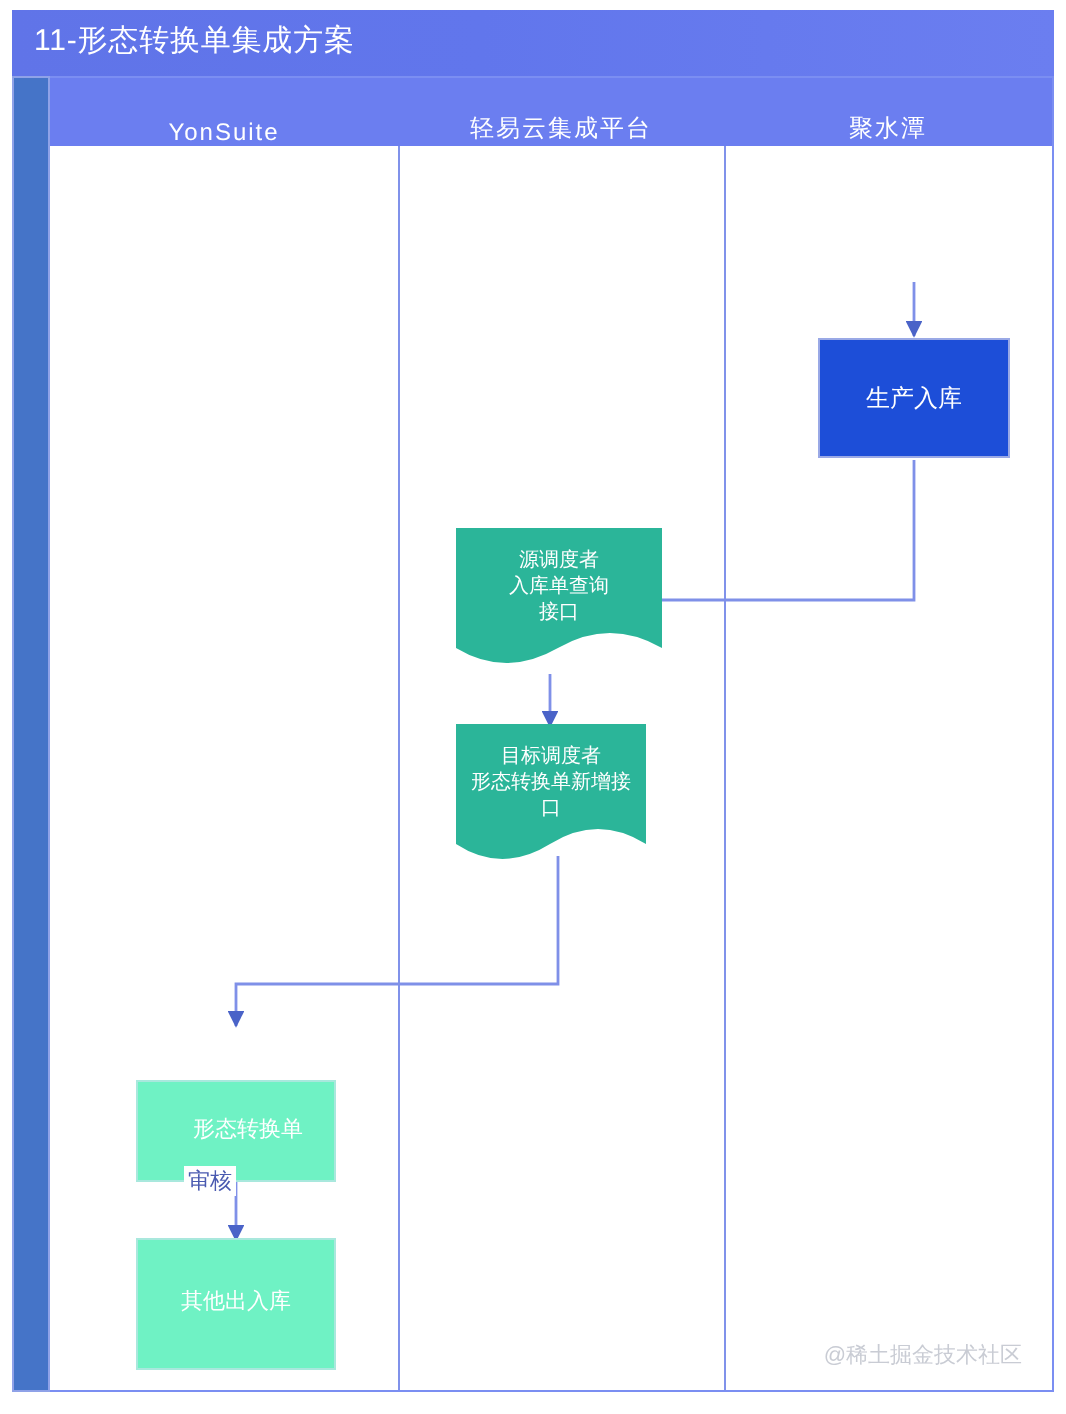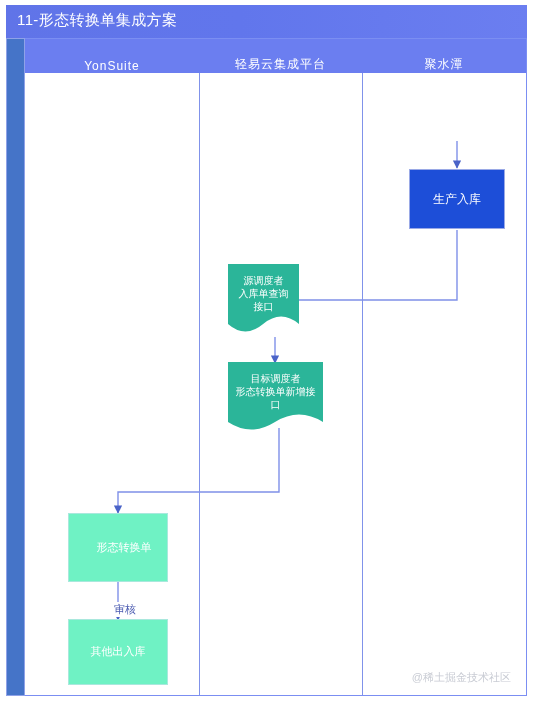--- a/index.html
+++ b/index.html
@@ -208,43 +208,43 @@
     <path d="M 279 428 L 279 492 L 118 492 L 118 513" stroke="#7f90e8" stroke-width="1.4" fill="none" marker-end="url(#arrow)"></path>
 
     <path d="M 118 564 L 118 620" stroke="#7f90e8" stroke-width="1.4" fill="none" marker-end="url(#arrow)"></path>
   </svg>
 
 
   <div class="node node-cyan" style="left:409px; top:169px; width:96px; height:60px;">
     <span>生产入库</span>
   </div>
 
-  <div class="node node-doc" style="left:228px; top:264px; width:71px; height:74px;">
+  <div class="node node-doc" style="left:228px; top:264px; width:103px; height:74px;">
     <svg viewBox="0 0 95 74" preserveAspectRatio="none">
       <path d="M0,0 H95 V60 Q71,45 47,60 Q23,75 0,60 Z" fill="#2bb599"></path>
     </svg>
     <span class="doc-label">源调度者
 入库单查询
 接口</span>
   </div>
 
   <div class="node node-doc" style="left:228px; top:362px; width:95px; height:74px;">
     <svg viewBox="0 0 95 74" preserveAspectRatio="none">
       <path d="M0,0 H95 V60 Q71,45 47,60 Q23,75 0,60 Z" fill="#2bb599"></path>
     </svg>
     <span class="doc-label">目标调度者
 形态转换单新增接
 口</span>
   </div>
 
-  <div class="node node-mint" style="left:68px; top:513px; width:100px; height:69px;padding-left:12px;">
+  <div class="node node-mint" style="left:68px; top:540px; width:100px; height:51px;padding-left:12px;">
     <span>形态转换单</span>
   </div>
 
   <div class="node node-mint" style="left:68px; top:619px; width:100px; height:66px;">
     <span>其他出入库</span>
   </div>
 
-  <div class="edge-label" style="left:112px; top:583px;margin-top:19px;">审核</div>
+  <div class="edge-label" style="left:92px; top:583px;">审核</div>
 
   <div id="watermark">@稀土掘金技术社区</div>
 
 </div>
 
 </body></html>

